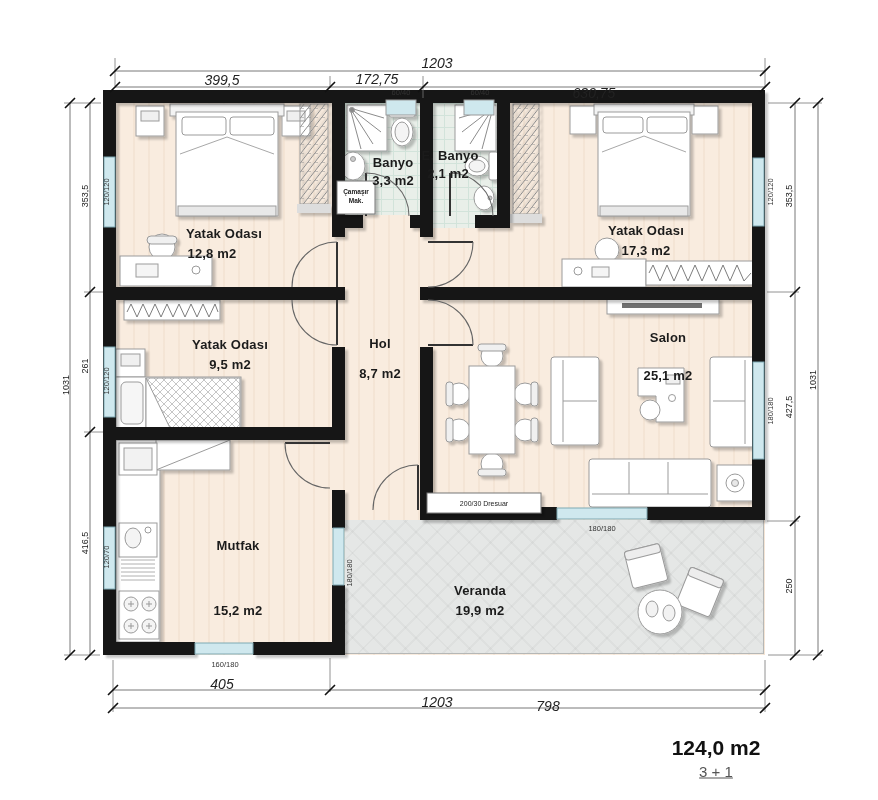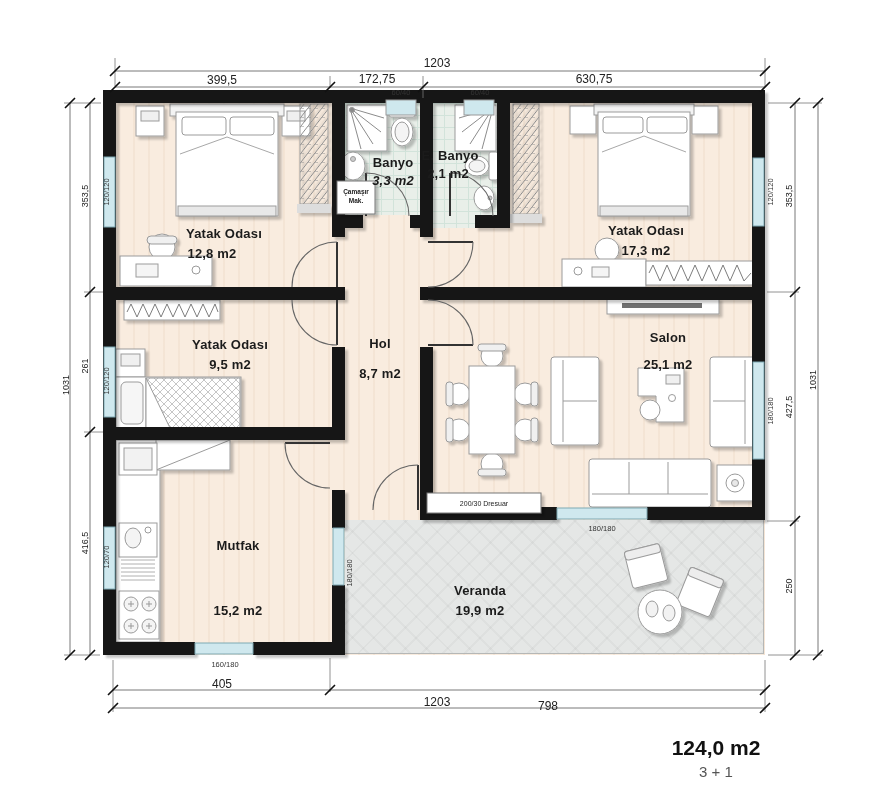--- a/index.html
+++ b/index.html
@@ -13,28 +13,28 @@
     background-size:12px 12px;}
   .verandafloor{position:absolute;left:345px;top:520px;width:418px;height:133px;
     background-color:#e5e7e6;
     background-image:repeating-linear-gradient(45deg,rgba(0,0,0,0.03) 0 2px,transparent 2px 15px),
                      repeating-linear-gradient(-45deg,rgba(0,0,0,0.03) 0 2px,transparent 2px 15px);
     border-right:1px solid #b5b7b6;border-bottom:1px solid #b5b7b6;}
   svg{position:absolute;left:0;top:0;}
   .lab{position:absolute;transform:translate(-50%,-50%);font-weight:700;color:#1b1b1b;
     white-space:nowrap;line-height:1;}
   .room{font-size:13px;letter-spacing:0.2px;}
-  .dim{font-size:12px;font-weight:400;color:#222;}
+  .dim{font-size:14px;font-weight:400;color:#222;font-style:italic;}
   .dimr{font-size:9px;font-weight:400;color:#222;transform:translate(-50%,-50%) rotate(-90deg);}
   .win{font-size:7.5px;font-weight:400;color:#333;}
   .winr{font-size:7.5px;font-weight:400;color:#333;transform:translate(-50%,-50%) rotate(-90deg);}
   .tiny{font-size:7px;font-weight:400;color:#222;}
   .tiny2{font-size:6.5px;font-weight:700;color:#222;}
   .big{font-size:21px;color:#111;}
-  .sub{font-size:15px;font-weight:400;color:#555;}
+  .sub{font-size:15px;font-weight:400;color:#555;text-decoration:underline;}
 </style>
 </head>
 <body>
 
 <div id="stage">
 
   <div class="floorbase"></div>
   <div class="bathfloor" style="left:345px;top:103px;width:75px;height:112px;"></div>
   <div class="bathfloor" style="left:432px;top:103px;width:65px;height:125px;"></div>
   <div class="verandafloor"></div>
@@ -319,39 +319,39 @@
       <path d="M64,103 H101 M84,292 H103 M84,432 H103 M64,655 H100" stroke="#777777"></path>
       <path d="M768,103 H822 M767,292 H799 M767,521 H799 M768,655 H822" stroke="#777777"></path>
       <path d="M110,76 L120,66 M760,76 L770,66 M110,92 L120,82 M325,92 L335,82 M418,92 L428,82 M760,92 L770,82 M108,695 L118,685 M325,695 L335,685 M760,695 L770,685 M108,713 L118,703 M760,713 L770,703 M85,108 L95,98 M85,297 L95,287 M85,437 L95,427 M85,660 L95,650 M65,108 L75,98 M65,660 L75,650 M790,108 L800,98 M790,297 L800,287 M790,526 L800,516 M790,660 L800,650 M813,108 L823,98 M813,660 L823,650" stroke="#111111" stroke-width="1.6"></path>
     </g>
   </svg>
 
   <div>
       <span class="lab room" style="left: 224px; top: 233px;">Yatak Odası</span>
       <span class="lab room" style="left: 212px; top: 253px;">12,8 m2</span>
       <span class="lab room" style="left: 393px; top: 162px;">Banyo</span>
-      <span class="lab room" style="left: 393px; top: 180px; font-style: italic;">3,3 m2</span>
+      <span class="lab room" style="left: 393px; top: 180px;">3,3 m2</span>
       <span class="lab room" style="left: 450px; top: 155px;">E. Banyo</span>
       <span class="lab room" style="left: 448px; top: 173px;">2,1 m2</span>
       <span class="lab room" style="left: 646px; top: 230px;">Yatak Odası</span>
       <span class="lab room" style="left: 646px; top: 250px;">17,3 m2</span>
       <span class="lab room" style="left: 230px; top: 344px;">Yatak Odası</span>
       <span class="lab room" style="left: 230px; top: 364px;">9,5 m2</span>
       <span class="lab room" style="left: 380px; top: 343px; text-align: right;">Hol</span>
       <span class="lab room" style="left: 380px; top: 373px;">8,7 m2</span>
       <span class="lab room" style="left: 668px; top: 337px;">Salon</span>
-      <span class="lab room" style="left: 668px; top: 364px;">25,1 m2</span>
+      <span class="lab room" style="left: 668px; top: 375px;">25,1 m2</span>
       <span class="lab room" style="left: 238px; top: 545px;">Mutfak</span>
       <span class="lab room" style="left: 238px; top: 565px; margin-top: 45px;">15,2 m2</span>
       <span class="lab room" style="left: 480px; top: 590px;">Veranda</span>
       <span class="lab room" style="left: 480px; top: 610px;">19,9 m2</span>
       <span class="lab dim" style="left: 437px; top: 63px;">1203</span>
       <span class="lab dim" style="left: 222px; top: 80px;">399,5</span>
       <span class="lab dim" style="left: 377px; top: 79px;">172,75</span>
-      <span class="lab dim" style="left: 594px; top: 79px;">630,75</span>
+      <span class="lab dim" style="left: 594px; top: 93px;">630,75</span>
       <span class="lab win" style="left: 401px; top: 93px;">60/40</span>
       <span class="lab win" style="left: 480px; top: 93px;">60/40</span>
       <span class="lab dim" style="left: 222px; top: 684px;">405</span>
       <span class="lab dim" style="left: 548px; top: 683px; margin-top: 23px;">798</span>
       <span class="lab dim" style="left: 437px; top: 702px;">1203</span>
       <span class="lab dimr" style="left: 66px; top: 385px;">1031</span>
       <span class="lab dimr" style="left: 85px; top: 196px;">353,5</span>
       <span class="lab dimr" style="left: 85px; top: 366px;">261</span>
       <span class="lab dimr" style="left: 85px; top: 543px;">416,5</span>
       <span class="lab winr" style="left: 107px; top: 192px;">120/120</span>

